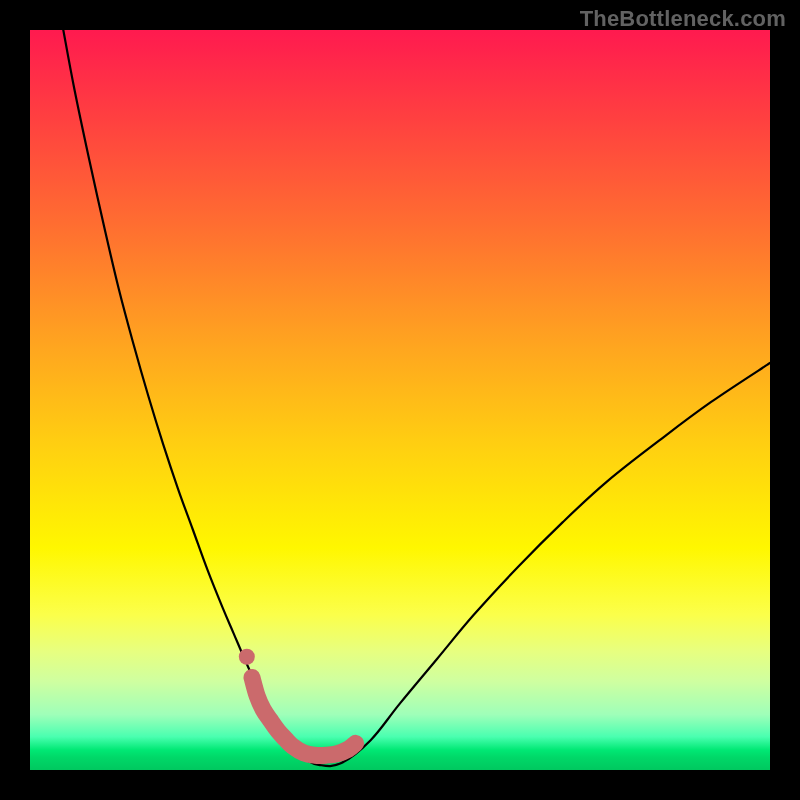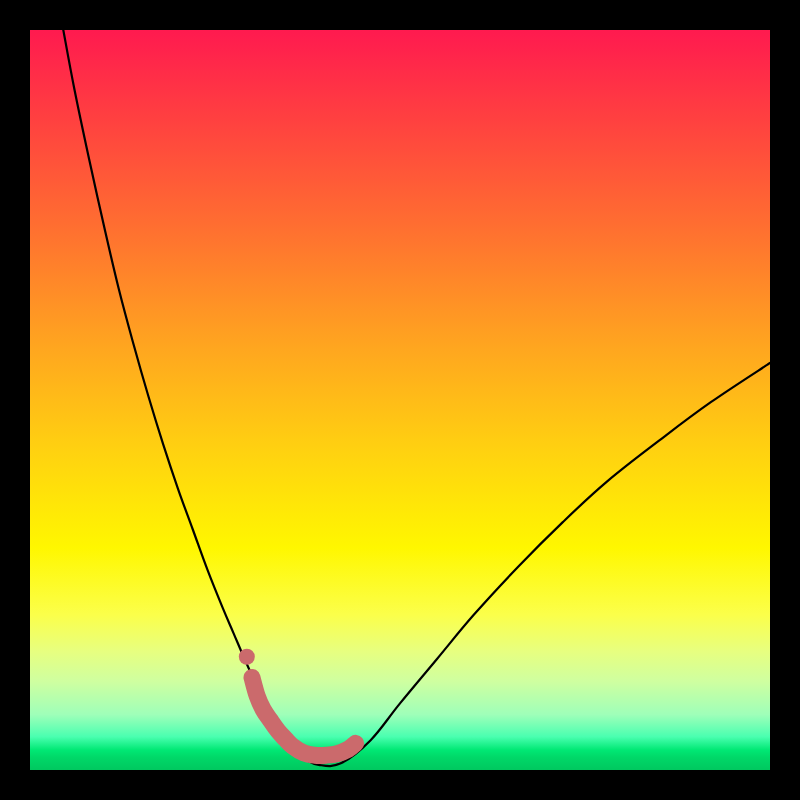--- a/index.html
+++ b/index.html
@@ -56,20 +56,21 @@
   }
   svg.curve {
     position: absolute;
     inset: 0;
   }
 </style>
 </head>
 <body>
 
 <div class="stage">
+  <div class="watermark">TheBottleneck.com</div>
 
   <div class="plot">
     <div class="gradient"></div>
     <svg class="curve" viewBox="0 0 740 740" preserveAspectRatio="none">
       <path id="main-curve" fill="none" stroke="#000" stroke-width="2.2" stroke-linecap="round" d="M 33.30 0.00 C 35.30 10.66, 39.74 35.89, 44.40 59.20 C 49.06 82.51, 53.87 104.86, 59.20 129.50 C 64.53 154.14, 68.67 172.79, 74.00 196.10 C 79.33 219.41, 83.47 237.69, 88.80 259.00 C 94.13 280.31, 98.27 295.19, 103.60 314.50 C 108.93 333.81, 113.07 348.32, 118.40 366.30 C 123.73 384.28, 127.87 397.75, 133.20 414.40 C 138.53 431.05, 142.67 443.48, 148.00 458.80 C 153.33 474.12, 157.47 484.85, 162.80 499.50 C 168.13 514.15, 172.27 526.21, 177.60 540.20 C 182.93 554.19, 187.74 565.88, 192.40 577.20 C 197.06 588.52, 199.50 593.78, 203.50 603.10 C 207.50 612.42, 210.60 619.94, 214.60 629.00 C 218.60 638.06, 221.70 645.03, 225.70 653.42 C 229.70 661.81, 232.80 668.03, 236.80 675.62 C 240.80 683.21, 243.90 688.94, 247.90 695.60 C 251.90 702.26, 254.34 706.76, 259.00 712.62 C 263.66 718.48, 268.47 724.16, 273.80 728.16 C 279.13 732.16, 281.94 733.89, 288.60 734.82 C 295.26 735.75, 301.48 737.74, 310.80 733.34 C 320.12 728.94, 329.74 721.19, 340.40 710.40 C 351.06 699.61, 358.01 688.05, 370.00 673.40 C 381.99 658.75, 393.68 644.98, 407.00 629.00 C 420.32 613.02, 429.35 601.25, 444.00 584.60 C 458.65 567.95, 472.42 553.15, 488.40 536.50 C 504.38 519.85, 516.82 507.42, 532.80 492.10 C 548.78 476.78, 559.88 466.05, 577.20 451.40 C 594.52 436.75, 610.35 424.95, 629.00 410.70 C 647.65 396.45, 660.82 386.21, 680.80 372.22 C 700.78 358.23, 729.34 340.06, 740.00 333.00"></path>
       <path id="highlight-band" fill="none" stroke="#cb6a6c" stroke-width="17" stroke-linecap="round" stroke-linejoin="round" d="M 222.00 647.50 C 222.93 650.83, 225.18 660.27, 227.18 666.00 C 229.18 671.73, 230.70 674.92, 233.10 679.32 C 235.50 683.72, 237.84 686.56, 240.50 690.42 C 243.16 694.28, 245.24 697.45, 247.90 700.78 C 250.56 704.11, 252.64 706.12, 255.30 708.92 C 257.96 711.72, 259.37 713.79, 262.70 716.32 C 266.03 718.85, 269.80 721.38, 273.80 722.98 C 277.80 724.58, 280.90 724.80, 284.90 725.20 C 288.90 725.60, 292.00 725.47, 296.00 725.20 C 300.00 724.93, 303.10 724.79, 307.10 723.72 C 311.10 722.65, 314.87 721.14, 318.20 719.28 C 321.53 717.42, 324.27 714.43, 325.60 713.36"></path>
       <circle id="highlight-dot" r="8" fill="#cb6a6c" cx="216.82" cy="626.78"></circle>
     </svg>
   </div>
 </div>

